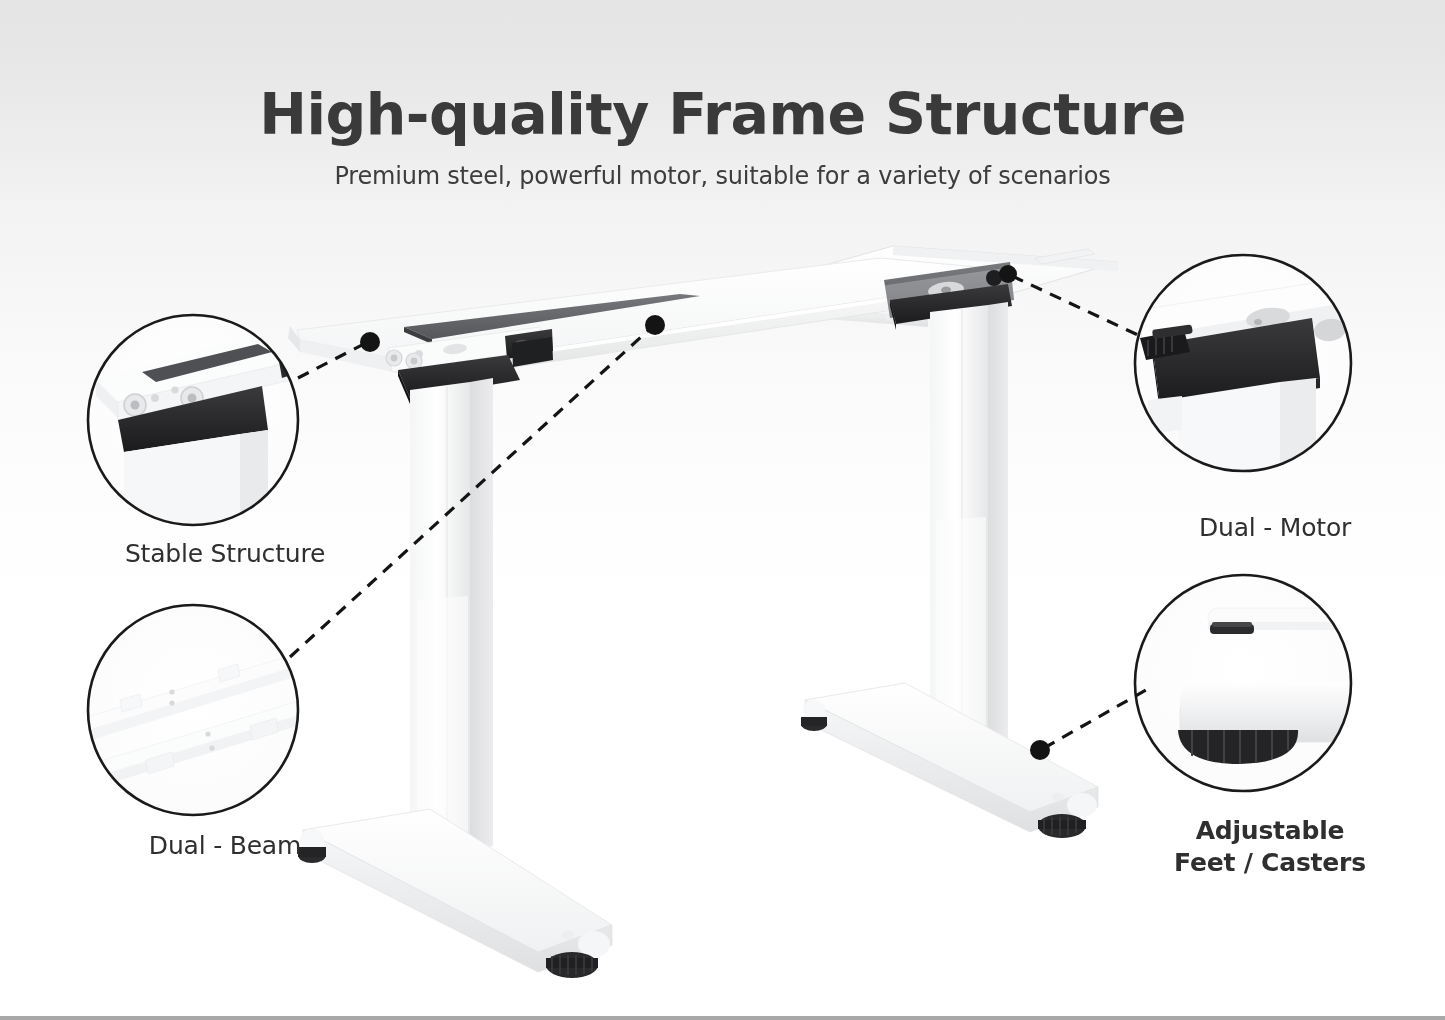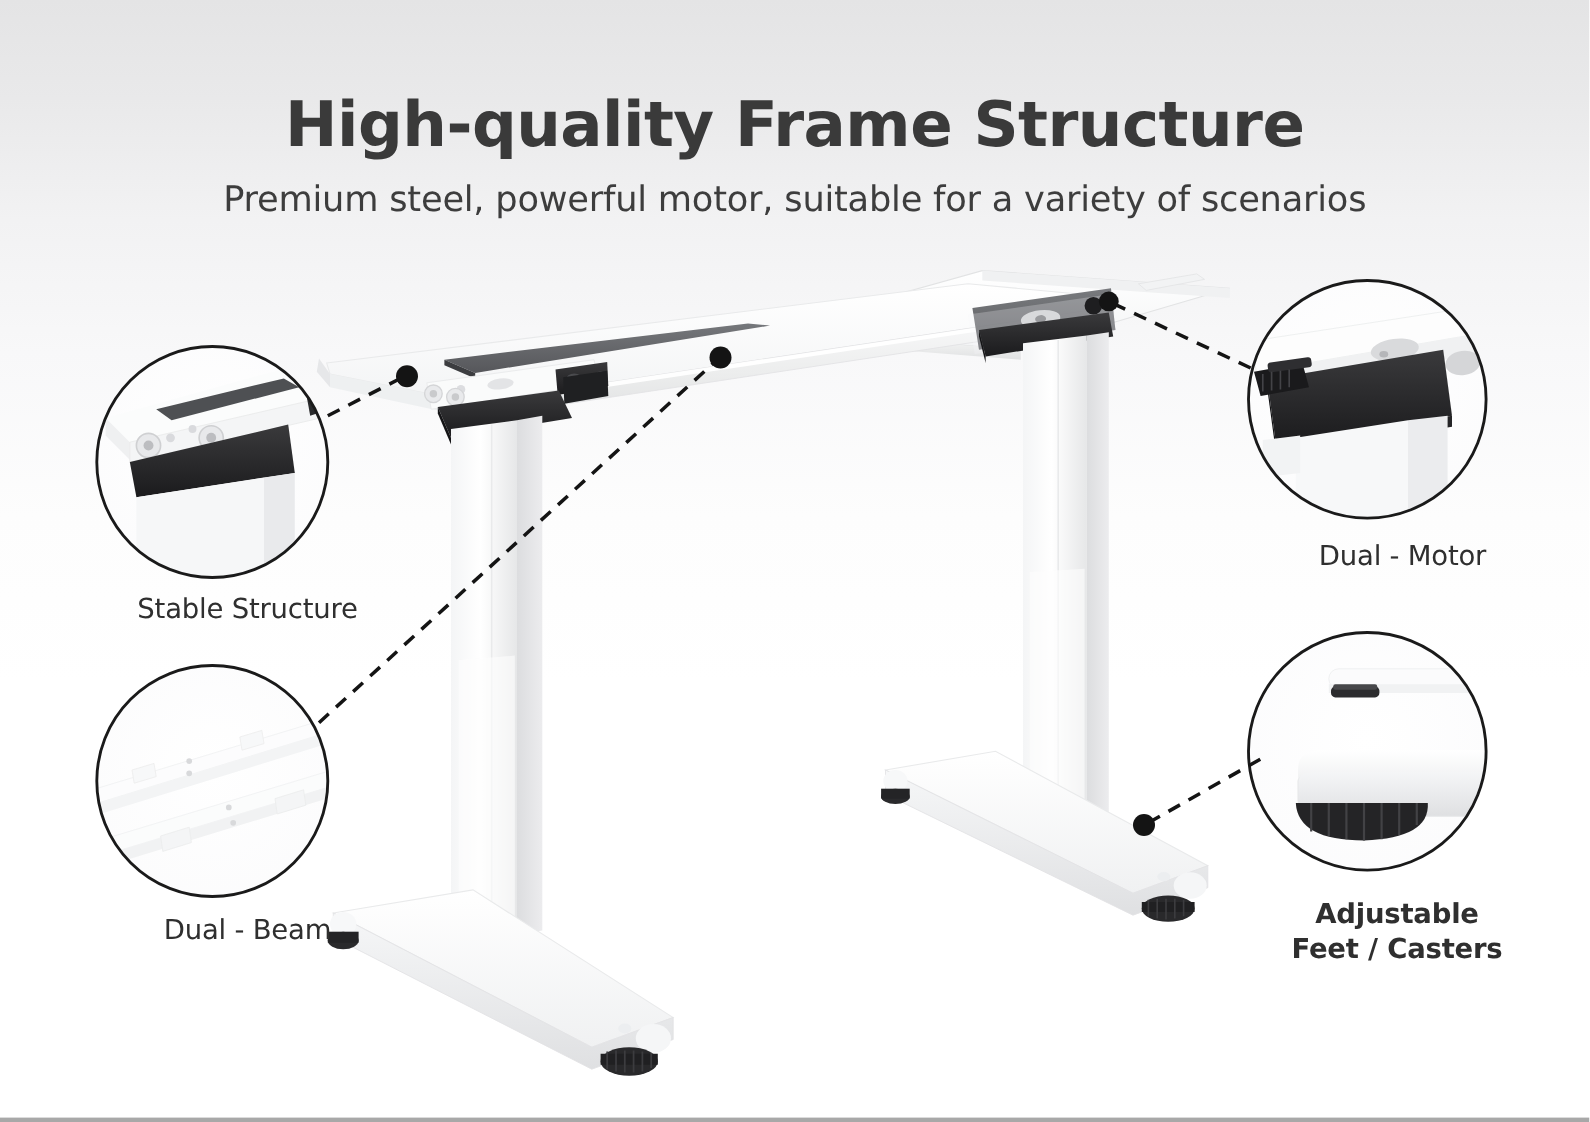--- a/index.html
+++ b/index.html
@@ -39,21 +39,21 @@
     font-size: 57px;
     font-weight: 700;
     letter-spacing: -0.5px;
     color: #3a3a3a;
     line-height: 1.08;
     margin: 0;
     white-space: nowrap;
   }
   #subtitle {
     font-family: "DejaVu Sans", sans-serif;
-    font-size: 32px;
+    font-size: 24px;
     font-weight: 400;
     color: #3d3d3d;
     margin: 16px 0 0 0;
     letter-spacing: -0.2px;
     white-space: nowrap;
     text-align: center;
   }
 
   
   #scene {
@@ -70,21 +70,21 @@
     font-family: "DejaVu Sans", sans-serif;
     font-size: 25px;
     color: #2f2f2f;
     line-height: 1.28;
     text-align: center;
     white-space: pre-line;
     letter-spacing: -0.2px;
   }
   #label-stable  { left: 60px;  top: 538px; width: 330px; }
   #label-beam    { left: 60px;  top: 830px; width: 330px; }
-  #label-motor   { left: 1110px;top: 490px; width: 330px; }
+  #label-motor   { left: 1110px;top: 512px; width: 330px; }
   #label-feet    { left: 1100px;top: 815px; width: 340px; font-weight: bold; }
 </style>
 </head>
 <body>
 
 <div id="page">
 
   <div id="header">
     <h1 id="title">High-quality Frame Structure</h1>
     <p id="subtitle">Premium steel, powerful motor, suitable for a variety of scenarios</p>

